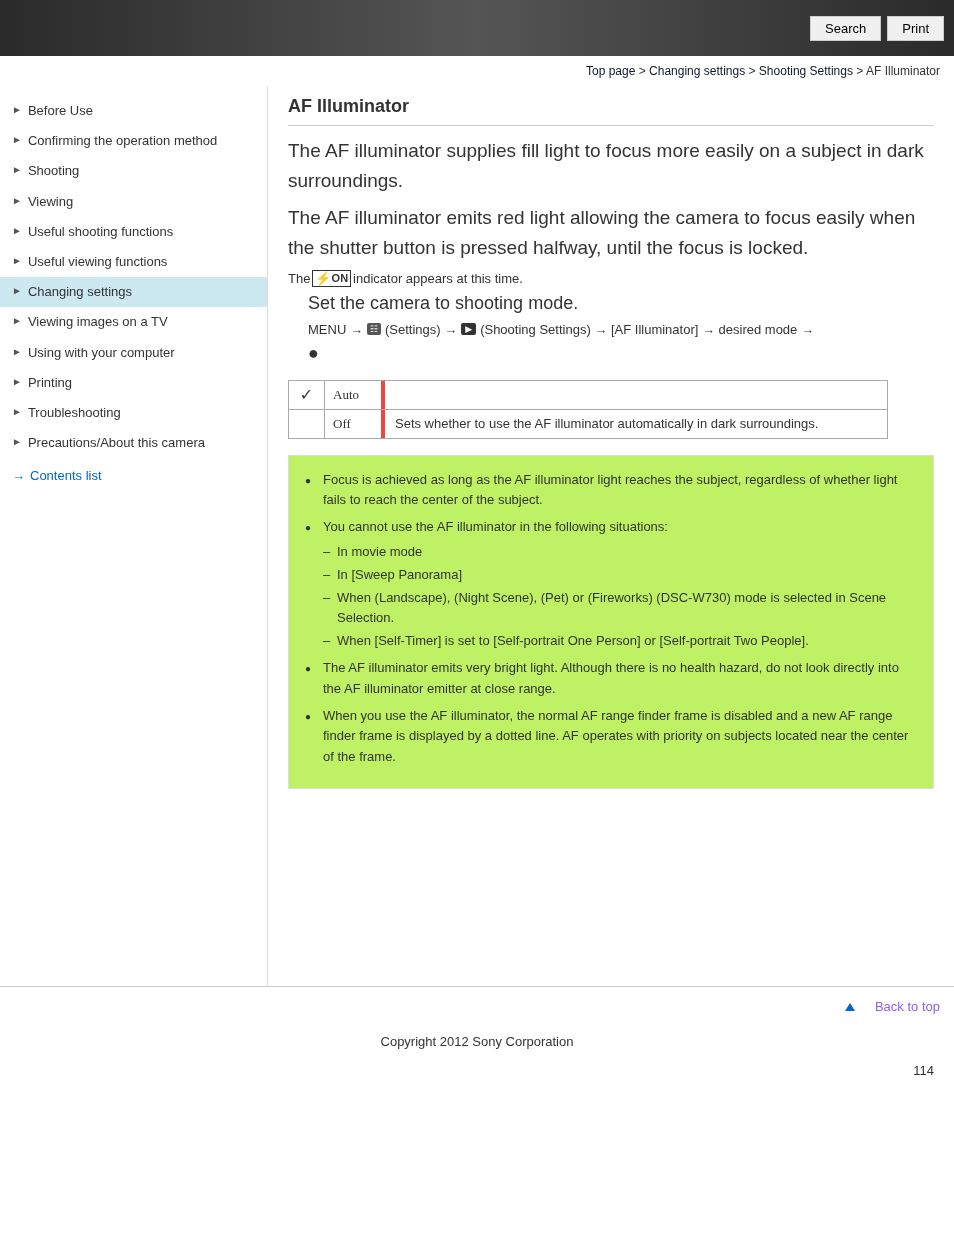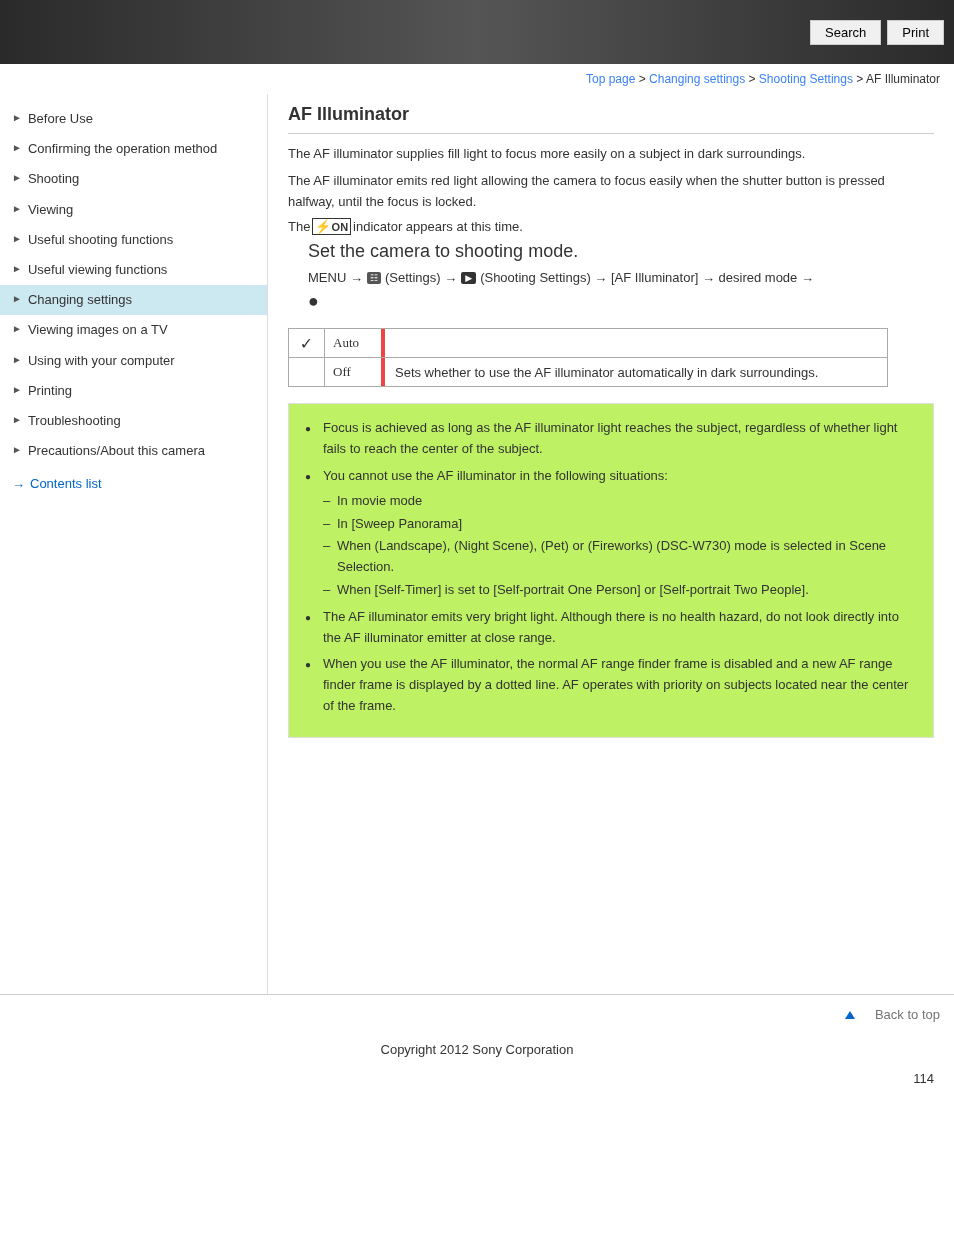--- a/index.html
+++ b/index.html
@@ -1,21 +1,21 @@
 <!DOCTYPE html>
 <html><head>
   <meta charset="utf-8">
   <style>
     * { margin: 0; padding: 0; box-sizing: border-box; }
     body { font-family: Arial, sans-serif; font-size: 13px; color: #333; background: #fff; width: 954px; min-height: 1235px; }
 
     
     .header {
       background: linear-gradient(to right, #2a2a2a, #555, #2a2a2a);
-      height: 64px;
+      height: 56px;
       display: flex;
       align-items: center;
       justify-content: flex-end;
       padding-right: 10px;
     }
     .header-btn {
       background: #f0f0f0;
       border: 1px solid #ccc;
       padding: 4px 14px;
       cursor: pointer;
@@ -23,21 +23,21 @@
       margin-left: 6px;
     }
 
     
     .breadcrumb {
       text-align: right;
       padding: 8px 14px;
       font-size: 12px;
       color: #0066cc;
     }
-    .breadcrumb a { color: #3b82f6; text-decoration: none; }
+    .breadcrumb a { color: #0f172a; text-decoration: none; }
     .breadcrumb span { color: #333; }
 
     
     .main-layout {
       display: flex;
       min-height: 900px;
     }
 
     
     .sidebar {
@@ -88,21 +88,21 @@
     .page-title {
       font-size: 18px;
       font-weight: bold;
       color: #333;
       margin-bottom: 10px;
       border-bottom: 1px solid #ccc;
       padding-bottom: 8px;
     }
 
     .description-text {
-      font-size: 13px;
+      font-size: 19px;
       line-height: 1.6;
       margin-bottom: 6px;
     }
 
     .indicator-line {
       font-size: 13px;
       margin-bottom: 6px;
       display: flex;
       align-items: center;
       gap: 2px;
@@ -200,21 +200,21 @@
 
     
     .footer-bar {
       border-top: 1px solid #ccc;
       padding: 12px 14px;
       display: flex;
       justify-content: flex-end;
       align-items: center;
     }
     .back-to-top {
-      color: #737373;
+      color: #8b5cf6;
       font-size: 13px;
       text-decoration: none;
       cursor: pointer;
       display: flex;
       align-items: center;
       gap: 20px;
     }
     .triangle-up {
       width: 0;
       height: 0;

